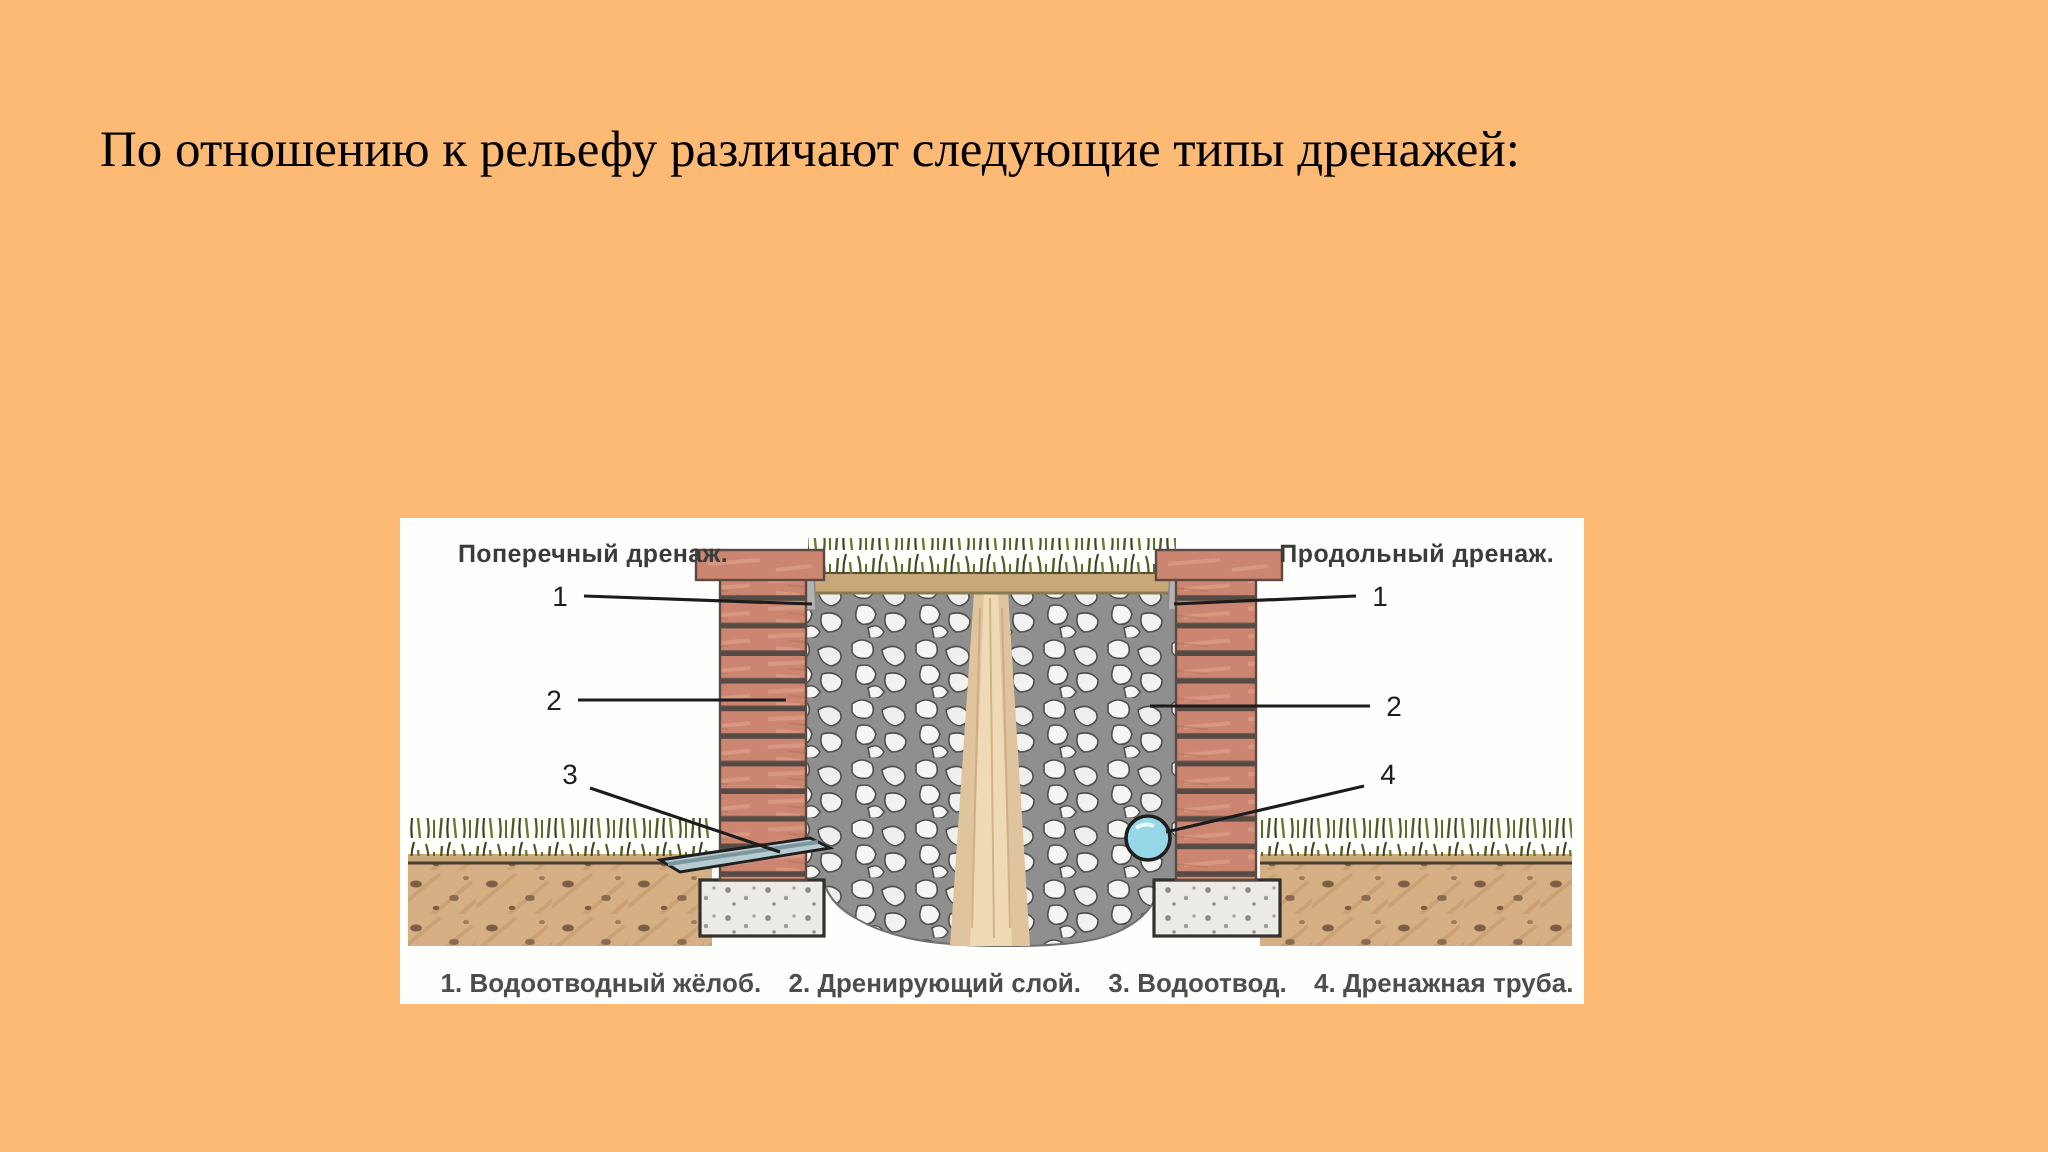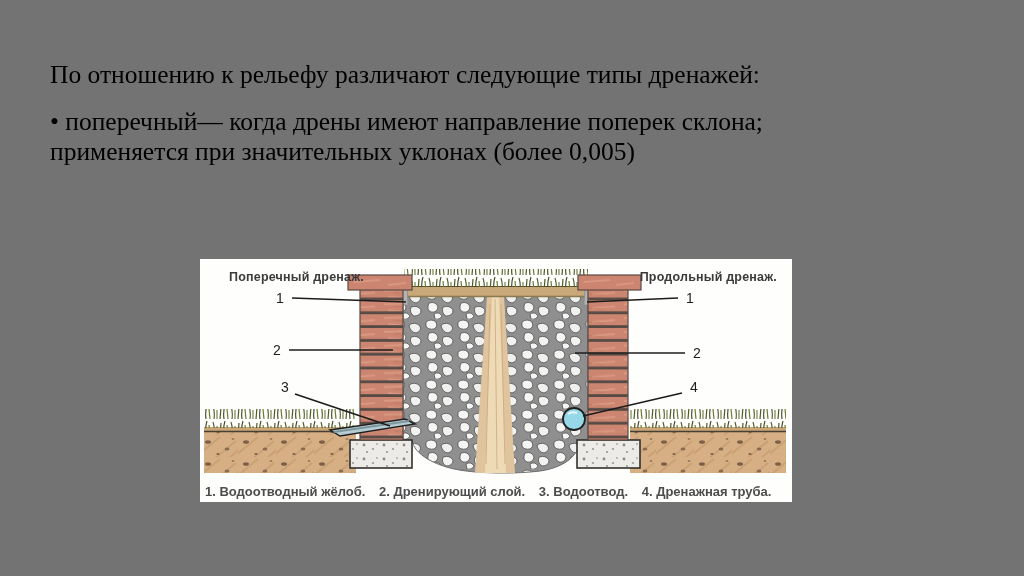--- a/index.html
+++ b/index.html
@@ -1,40 +1,38 @@
 <!DOCTYPE html>
 <html><head>
 <meta charset="utf-8">
 <style>
   html,body{margin:0;padding:0;background:#fff;}
-  #slide{position:relative;width:1024px;height:576px;background:#737373;overflow:hidden;
+  #slide{position:relative;width:1024px;height:576px;background:#fdba74;overflow:hidden;
          font-family:"Liberation Serif",serif;}
   #textblock{position:absolute;left:50px;top:60px;width:920px;color:#000;}
   #textblock p{margin:0 0 17px 0;font-size:25.5px;line-height:30px;white-space:pre-line;}
   #figure{position:absolute;left:200px;top:259px;width:592px;height:243px;background:#fefefd;}
   .fig-label{position:absolute;top:11px;font-family:"Liberation Sans",sans-serif;
              font-weight:bold;font-size:12.5px;color:#3b3b3b;letter-spacing:.2px;padding-left:16px;}
   #fig-label-left{left:13px;}
   #fig-label-right{right:15px;text-align:right;}
-  #fig-caption{position:absolute;left:0;right:0;bottom:3px;text-align:left;
+  #fig-caption{position:absolute;left:15px;right:0;bottom:3px;text-align:center;
                font-family:"Liberation Sans",sans-serif;font-weight:bold;
                font-size:13px;color:#4d4d4d;}
   #fig-caption span{margin:0 5px;}
   svg text.num{font-family:"Liberation Sans",sans-serif;font-size:14px;fill:#1d1d1d;}
   .leader{stroke:#1c1c1c;stroke-width:1.6;fill:none;}
 </style>
 </head>
 <body>
 
 <div id="slide">
 
   <div id="textblock">
     <p>По отношению к рельефу различают следующие типы дренажей:</p>
-    <p>• поперечный— когда дрены имеют направление поперек склона;
-применяется при значительных уклонах (более 0,005)</p>
   </div>
 
   <div id="figure">
 
     <div id="fig-label-left" class="fig-label">Поперечный дренаж.</div>
     <div id="fig-label-right" class="fig-label">Продольный дренаж.</div>
 
     <svg width="592" height="218" viewBox="0 0 592 218">
       <defs>
         <pattern id="brickP" patternUnits="userSpaceOnUse" width="60" height="13.8">

